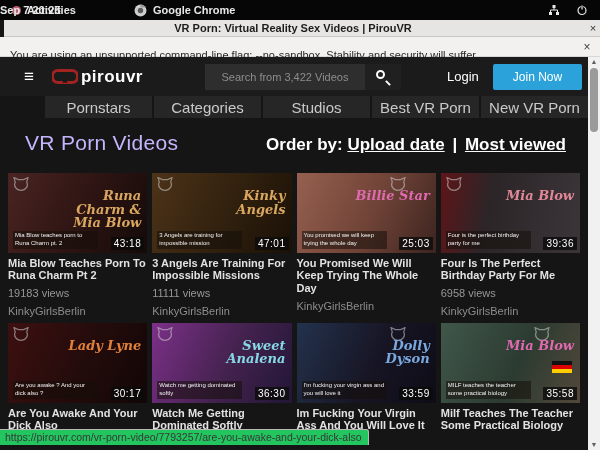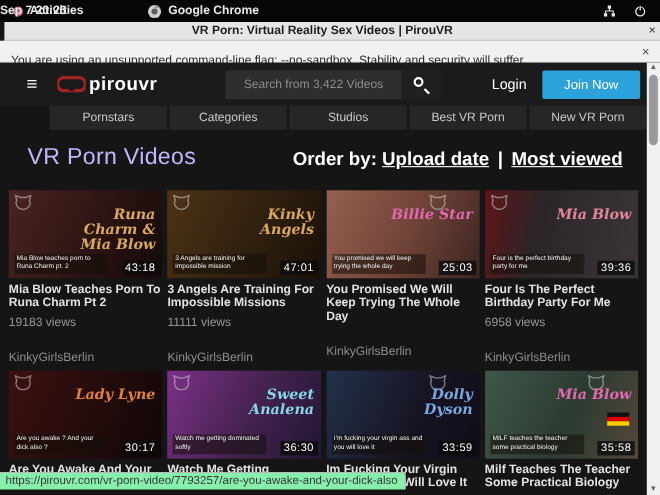--- a/index.html
+++ b/index.html
@@ -51,37 +51,37 @@
   .searchbtn { width:36px; height:26px; background:#202020; border:none; position:relative; }
   .mag { position:absolute; left:11px; top:6px; width:9px; height:9px; border:2px solid #fff; border-radius:50%; }
   .mag::after { content:""; position:absolute; width:2px; height:6px; background:#fff;
                 transform:rotate(-45deg); left:9px; top:8px; }
   .login { margin-left:46px; color:#fff; font-size:13px; }
   .joinbtn { margin-left:14px; color:#fff; font-size:12px; border:none; border-radius:2px;
              padding:6px 20px; font-family:"Liberation Sans",sans-serif; }
 
   
   .nav { height:22px; background:#151515; display:flex; gap:2px; padding-left:45px; }
-  .nav-item { flex:1; background:#262626; color:#c9c9c9; font-size:11px; display:flex;
+  .nav-item { flex:1; background:#262626; color:#c9c9c9; font-size:15px; display:flex;
               align-items:center; justify-content:center; }
 
   
   .headrow { display:flex; align-items:flex-end; justify-content:space-between; padding:13px 22px 13px 25px; }
   .pagetitle { color:#c4b5fd; font-size:21px; font-weight:400; letter-spacing:.3px; }
   .orderby { font-size:17px; color:#fff; font-weight:700; white-space:nowrap; }
   .orderby a { color:#fff; text-decoration:underline; }
   .orderby .pipe { margin:0 3px; text-decoration:none; }
 
   
   .grid { display:grid; grid-template-columns:repeat(4,1fr); column-gap:5px; row-gap:6px; margin:5px 8px 0; }
   .card { position:relative; }
   .thumb { position:relative; height:80px; overflow:hidden; }
   .vtitle { margin-top:4px; min-height:24px; font-size:11px; font-weight:700; color:#e2e2e2; line-height:1.12; }
   .views  { margin-top:5px; font-size:11px; color:#979797; }
-  .studio { margin-top:20px; font-size:11px; color:#8d8d8d; }
+  .studio { margin-top:6px; font-size:11px; color:#8d8d8d; }
 
   .t1 { background:linear-gradient(115deg,#4a2422 0%,#2c1412 55%,#140a08 100%); }
   .t2 { background:linear-gradient(115deg,#4d3318 0%,#30200e 55%,#1a1006 100%); }
   .t3 { background:linear-gradient(115deg,#96604f 0%,#6e4236 55%,#3c2420 100%); }
   .t4 { background:linear-gradient(100deg,#5e1518 0%,#2c2528 35%,#3b3539 100%); }
   .t5 { background:linear-gradient(115deg,#3d1010 0%,#230b0b 55%,#120606 100%); }
   .t6 { background:linear-gradient(115deg,#7c3088 0%,#43224e 55%,#221636 100%); }
   .t7 { background:linear-gradient(115deg,#23324c 0%,#171524 55%,#0e0c16 100%); }
   .t8 { background:linear-gradient(115deg,#40574a 0%,#2c3b31 55%,#53483a 100%); }
 
@@ -96,21 +96,21 @@
   .duration { position:absolute; right:3px; bottom:3px; background:rgba(10,10,10,.78); color:#fff;
               font-size:10px; padding:1px 3px; letter-spacing:.5px; }
 
   .catmask { position:absolute; top:4px; left:5px; opacity:.55; }
   .mask-r { left:auto; right:30px; }
   .gflag { position:absolute; right:8px; top:38px; width:20px; height:12px; display:flex; flex-direction:column; }
   .gflag i { flex:1; display:block; }
   .gflag .b { background:#111; } .gflag .r { background:#d00; } .gflag .y { background:#fc0; }
 
   
-  .statusurl { position:absolute; top:429px; left:0; background:#86efac; border:1px solid #b8b8b8;
+  .statusurl { position:absolute; top:429px; left:0; background:#22c55e; border:1px solid #b8b8b8;
                border-left:none; border-bottom:none; border-top-right-radius:3px;
                font-size:10.5px; color:#383838; padding:1px 6px 2px 5px; z-index:9; white-space:nowrap; }
 </style>
 </head>
 <body>
 
 <div class="sysbar">
   <div class="sys-left">
     <span class="rec-dot"></span>
     <span>Activities</span>

